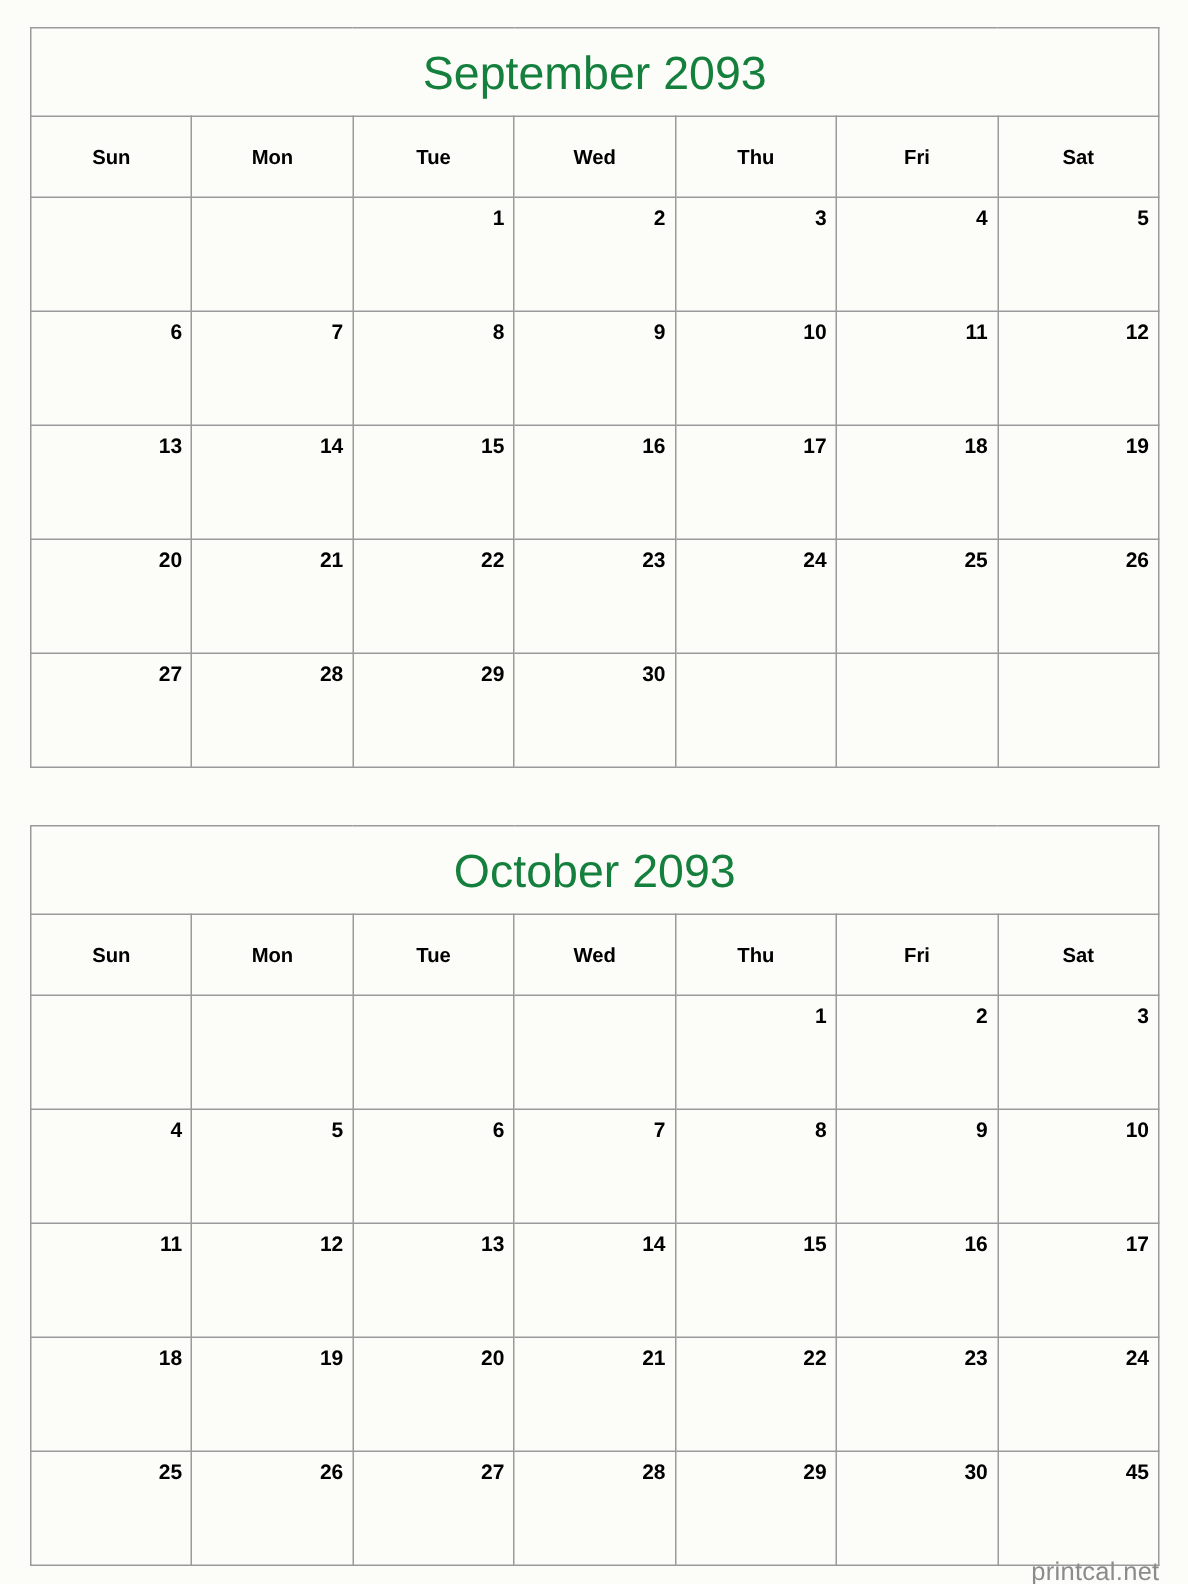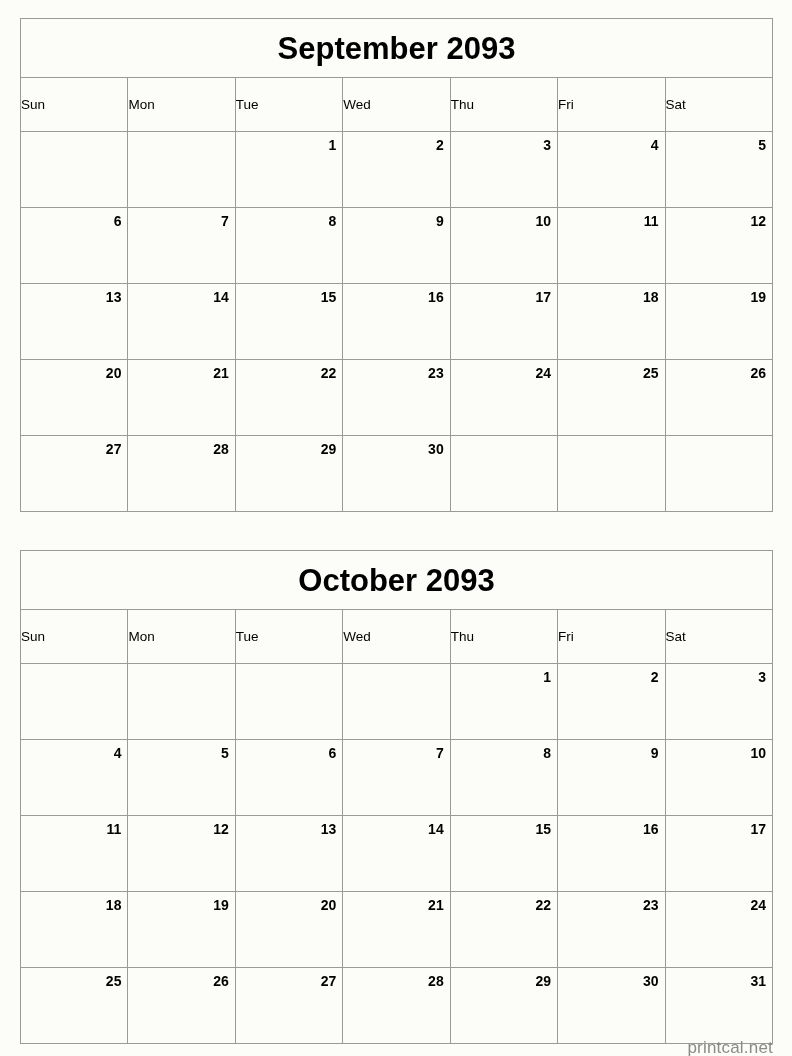--- a/index.html
+++ b/index.html
@@ -37,33 +37,33 @@
     background: #fcfdf8;
     padding: 0;
   }
 
   
   .title-cell {
     height: 58px;
     text-align: center;
     vertical-align: middle;
     font-size: 31px;
-    font-weight: bold;
-    color: #000000;
+    font-weight: normal;
+    color: #15803d;
     letter-spacing: 0px;
     line-height: 1;
   }
 
   
   .dow {
     height: 53px;
-    text-align: left;
+    text-align: center;
     vertical-align: middle;
     font-size: 13.5px;
-    font-weight: normal;
+    font-weight: bold;
     color: #000000;
   }
 
   
   .daycell {
     height: 75px;
     vertical-align: top;
     text-align: right;
     font-size: 14px;
     font-weight: bold;
@@ -348,21 +348,21 @@
         <td class="daycell">
             <span class="daynum">28</span>
           </td>
         <td class="daycell">
             <span class="daynum">29</span>
           </td>
         <td class="daycell">
             <span class="daynum">30</span>
           </td>
         <td class="daycell">
-            <span class="daynum">31</span>
+            <span class="daynum">45</span>
           </td>
       </tr>
     </tbody>
   </table>
 
   <div class="footer">printcal.net</div>
 
 </div>
 
 </body></html>

